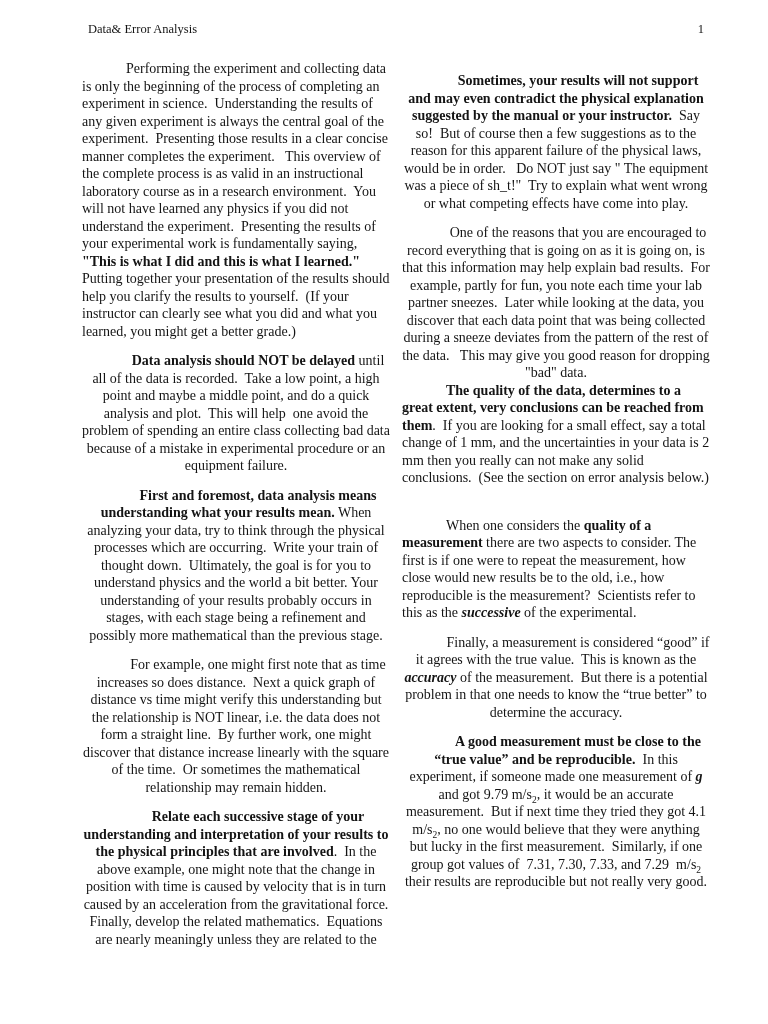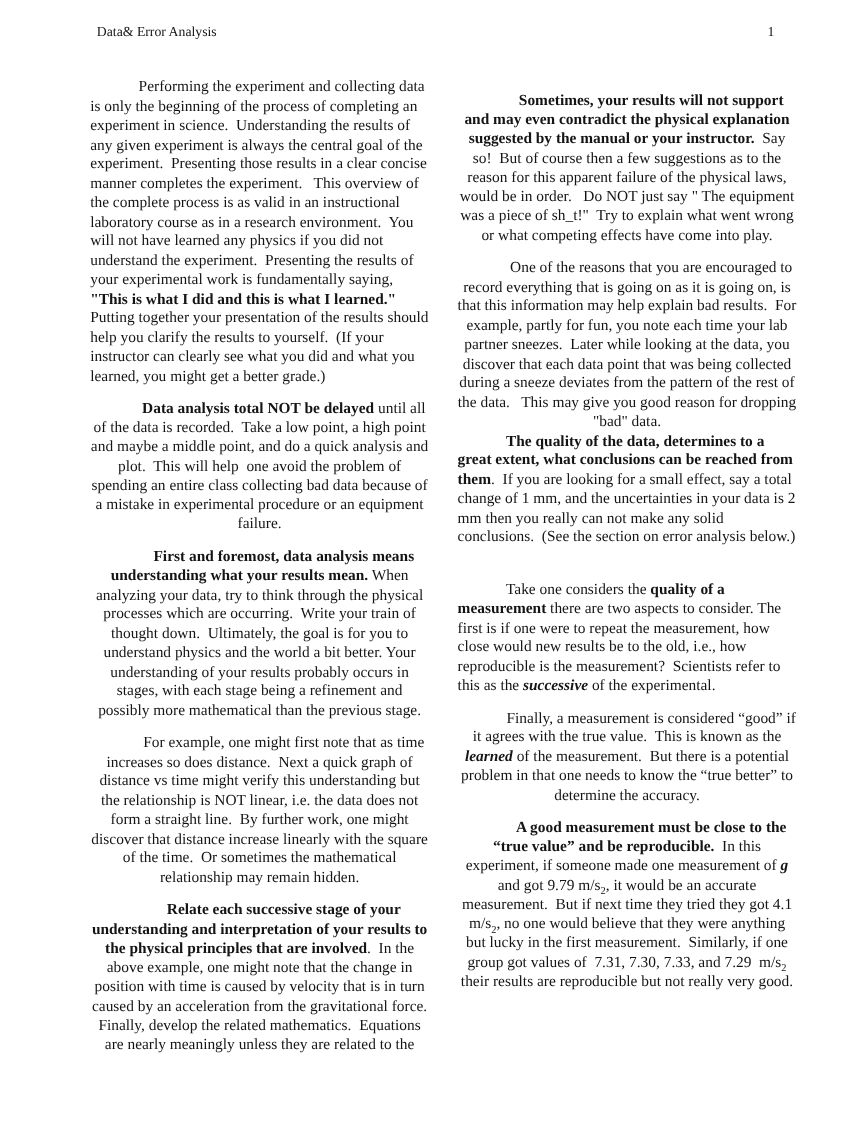--- a/index.html
+++ b/index.html
@@ -28,22 +28,22 @@
     text-align: center;
     font-weight: bold;
     font-size: 17px;
     letter-spacing: 0.4px;
     word-spacing: 6px;
     margin-top: 11px;
     white-space: pre-wrap;
   }
   .columns {
     display: flex;
-    gap: 26px;
-    margin-top: 34px;
+    gap: 12px;
+    margin-top: 23px;
   }
   .col { width: 308px; }
   .para {
     margin: 0;
     font-size: 14px;
     line-height: 17.5px;
     text-indent: 44px;
     white-space: pre-wrap;
     text-align: left;
   }
@@ -60,27 +60,27 @@
 <div class="page">
   <div class="page-header">
     <span class="header-left">Data&amp; Error Analysis</span>
     <span class="header-right">1</span>
   </div>
 
 
   <div class="columns">
     <div class="col" id="col-left">
         <p class="para g0"><span>Performing the experiment and collecting data is only the beginning of the process of completing an experiment in science.  Understanding the results of any given experiment is always the central goal of the experiment.  Presenting those results in a clear concise manner completes the experiment.   This overview of the complete process is as valid in an instructional laboratory course as in a research environment.  You will not have learned any physics if you did not understand the experiment.  Presenting the results of your experimental work is fundamentally saying, </span><b>"This is what I did and this is what I learned."</b><span> Putting together your presentation of the results should help you clarify the results to yourself.  (If your instructor can clearly see what you did and what you learned, you might get a better grade.)</span></p>
-        <p class="para g1"><b>Data analysis total NOT be delayed</b><span> until all of the data is recorded.  Take a low point, a high point and maybe a middle point, and do a quick analysis and plot.  This will help  one avoid the problem of spending an entire class collecting bad data because of a mistake in experimental procedure or an equipment failure.</span></p>
+        <p class="para g1"><b>Data analysis should NOT be delayed</b><span> until all of the data is recorded.  Take a low point, a high point and maybe a middle point, and do a quick analysis and plot.  This will help  one avoid the problem of spending an entire class collecting bad data because of a mistake in experimental procedure or an equipment failure.</span></p>
         <p class="para g1"><b>First and foremost, data analysis means understanding what your results mean.</b><span> When analyzing your data, try to think through the physical processes which are occurring.  Write your train of thought down.  Ultimately, the goal is for you to understand physics and the world a bit better. Your understanding of your results probably occurs in stages, with each stage being a refinement and possibly more mathematical than the previous stage.</span></p>
         <p class="para g1"><span>For example, one might first note that as time increases so does distance.  Next a quick graph of distance vs time might verify this understanding but the relationship is NOT linear, i.e. the data does not form a straight line.  By further work, one might discover that distance increase linearly with the square of the time.  Or sometimes the mathematical relationship may remain hidden.</span></p>
         <p class="para g1"><b>Relate each successive stage of your understanding and interpretation of your results to the physical principles that are involved</b><span>.  In the above example, one might note that the change in position with time is caused by velocity that is in turn caused by an acceleration from the gravitational force. Finally, develop the related mathematics.  Equations are nearly meaningly unless they are related to the</span></p>
       </div>
     <div class="col" id="col-right">
         <p class="para g1"><b>Sometimes, your results will not support and may even contradict the physical explanation suggested by the manual or your instructor.</b><span>  Say so!  But of course then a few suggestions as to the reason for this apparent failure of the physical laws, would be in order.   Do NOT just say " The equipment was a piece of sh_t!"  Try to explain what went wrong or what competing effects have come into play.</span></p>
         <p class="para g1"><span>One of the reasons that you are encouraged to record everything that is going on as it is going on, is that this information may help explain bad results.  For example, partly for fun, you note each time your lab partner sneezes.  Later while looking at the data, you discover that each data point that was being collected during a sneeze deviates from the pattern of the rest of the data.   This may give you good reason for dropping "bad" data.</span></p>
-        <p class="para g0"><b>The quality of the data, determines to a great extent, what conclusions can be reached from them</b><span>.  If you are looking for a small effect, say a total change of 1 mm, and the uncertainties in your data is 2 mm then you really can not make any solid conclusions.  (See the section on error analysis below.)</span></p>
-        <p class="para g2"><span>Take one considers the </span><b>quality of a measurement</b><span> there are two aspects to consider. The first is if one were to repeat the measurement, how close would new results be to the old, i.e., how reproducible is the measurement?  Scientists refer to this as the </span><b style="font-style: italic;">successive</b><span> of the experimental.</span></p>
-        <p class="para g1"><span>Finally, a measurement is considered “good” if it agrees with the true value.  This is known as the </span><b style="font-style: italic;">learned</b><span> of the measurement.  But there is a potential problem in that one needs to know the “true better” to determine the accuracy.</span></p>
+        <p class="para g0"><b>The quality of the data, determines to a great extent, very conclusions can be reached from them</b><span>.  If you are looking for a small effect, say a total change of 1 mm, and the uncertainties in your data is 2 mm then you really can not make any solid conclusions.  (See the section on error analysis below.)</span></p>
+        <p class="para g2"><span>When one considers the </span><b>quality of a measurement</b><span> there are two aspects to consider. The first is if one were to repeat the measurement, how close would new results be to the old, i.e., how reproducible is the measurement?  Scientists refer to this as the </span><b style="font-style: italic;">successive</b><span> of the experimental.</span></p>
+        <p class="para g1"><span>Finally, a measurement is considered “good” if it agrees with the true value.  This is known as the </span><b style="font-style: italic;">accuracy</b><span> of the measurement.  But there is a potential problem in that one needs to know the “true better” to determine the accuracy.</span></p>
         <p class="para g1"><b>A good measurement must be close to the “true value” and be reproducible.</b><span>  In this experiment, if someone made one measurement of </span><b style="font-style: italic;">g</b><span> and got 9.79 m/s</span><sub>2</sub><span>, it would be an accurate measurement.  But if next time they tried they got 4.1 m/s</span><sub>2</sub><span>, no one would believe that they were anything but lucky in the first measurement.  Similarly, if one group got values of  7.31, 7.30, 7.33, and 7.29  m/s</span><sub>2</sub><span> their results are reproducible but not really very good.</span></p>
       </div>
   </div>
 </div>
 
 </body></html>

